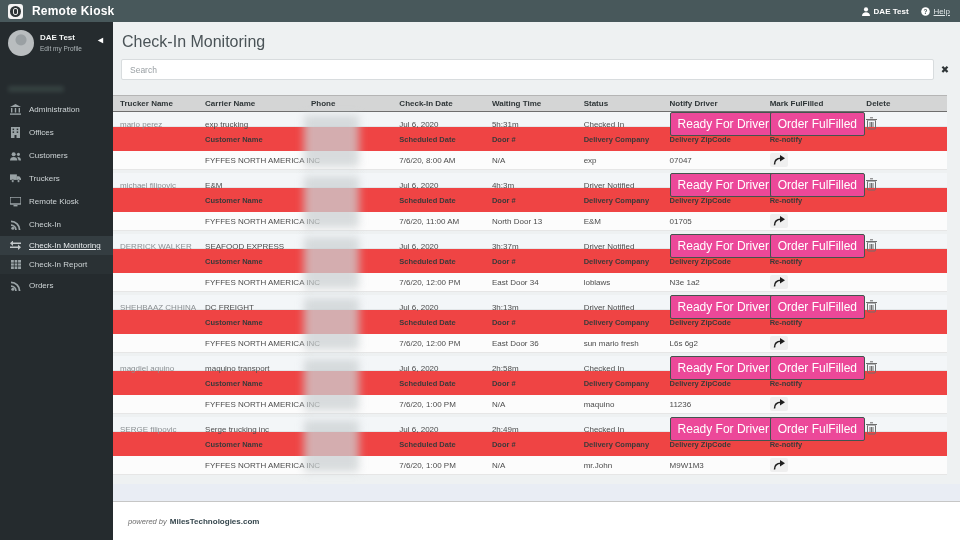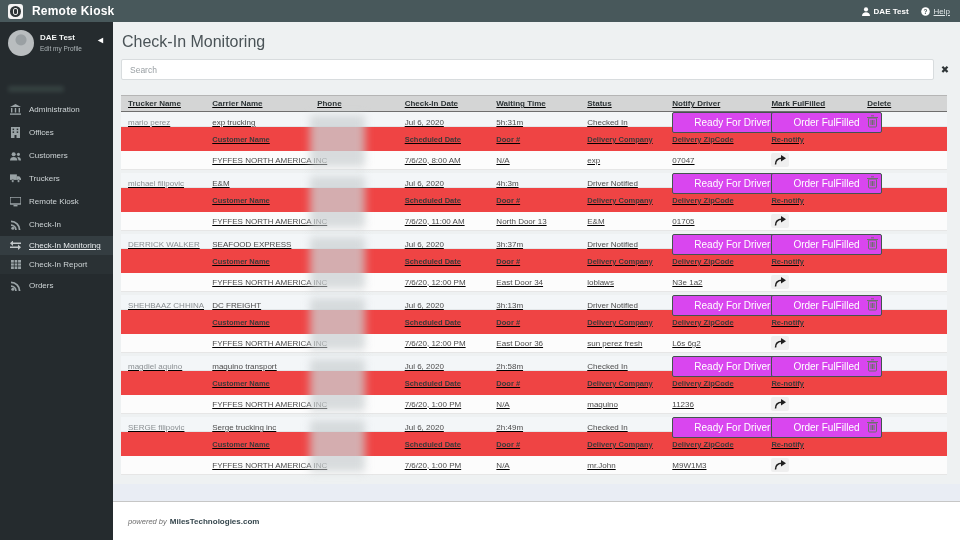--- a/index.html
+++ b/index.html
@@ -38,29 +38,29 @@
 
   
   .main { position:absolute; left:113px; top:22px; width:847px; height:518px; background:#eef1f2; display:flex; flex-direction:column; }
   .page-title { font-size:16px; color:#4a5357; font-weight:500; margin:11px 13px 0 9px; }
   .search-row { display:flex; align-items:flex-start; margin:8px 4px 0 8px; }
   .search-input { flex:1; height:21px; border:1px solid #d8dcde; border-radius:2px; padding:0 8px; font-size:8.5px; color:#444; background:#fff; outline:none; font-family:"Liberation Sans", sans-serif; }
   .search-input::placeholder { color:#9aa0a4; }
   .clear-btn { width:22px; height:21px; border:none; background:transparent; color:#2e3537; font-size:10px; cursor:pointer; }
 
   
-  .table { margin:15px 13px 0 8px;text-decoration:underline; }
+  .table { margin:15px 13px 0 0; }
   .grid { display:grid; grid-template-columns:10.2% 12.7% 10.6% 11.1% 11% 10.3% 12% 11.6% 10.5%; align-items:center; }
   .thead { background:#d4d5d5; border-top:1px solid #b5b5b5; border-bottom:1px solid #6e6e6e; height:17px; }
   .thead .hc { font-size:8px; font-weight:bold; color:#2e3537; padding-left:7px; white-space:nowrap; }
   .entry { position:relative; margin-bottom:3px; }
   .row-main { background:#f3f6f8; height:15px; border-bottom:1px solid #e3e7e9; }
   .row-main .c { font-size:8px; color:#4c4c4c; padding-left:7px; white-space:nowrap; overflow:visible; }
   .row-main .c.trucker { color:#8a8f92; }
-  .btn { background:#d946ef; border:1px solid #43544e; border-radius:2px; color:#fff; font-size:10px; padding:4px 21px; cursor:pointer; white-space:nowrap; font-family:"Liberation Sans", sans-serif; }
+  .btn { background:#ec4899; border:1px solid #43544e; border-radius:2px; color:#fff; font-size:12px; padding:4px 7px; cursor:pointer; white-space:nowrap; font-family:"Liberation Sans", sans-serif; }
   .del-cell { padding-left:12px; cursor:pointer; }
   .row-subhead { background:#ef4444; height:24px; }
   .row-subhead .sc { font-size:7.5px; font-weight:bold; color:#3a3a3a; padding-left:7px; white-space:nowrap; }
   .row-subval { background:#fcfcfc; height:19px; border-bottom:1px solid #e6e6e6; }
   .row-subval .c { font-size:8px; color:#4c4c4c; padding-left:7px; white-space:nowrap; }
   .renotify-btn { width:18px; height:14px; background:#efefef; border:none; border-radius:2px; display:flex; align-items:center; justify-content:center; cursor:pointer; margin-left:7px; }
   .blur-strip { position:absolute; left:22.9%; top:3px; bottom:3px; width:6.6%; background:#ccd1d3; filter:blur(4px); opacity:.75; z-index:2; pointer-events:none; }
 
   .spacer { flex:1; background:#e9edf4; margin:6px 0 0 0; border-bottom:1px solid #c6c6c6; }
   .footer { height:38px; background:#ffffff; display:flex; align-items:center; padding-left:15px; gap:3px; }
@@ -443,21 +443,21 @@
       <div class="sc">Delivery ZipCode</div>
       <div class="sc">Re-notify</div>
       <div></div>
     </div>
     <div class="grid row-subval">
       <div></div>
       <div class="c">FYFFES NORTH AMERICA INC</div>
       <div></div>
       <div class="c">7/6/20, 12:00 PM</div>
       <div class="c">East Door 36</div>
-      <div class="c">sun perez fresh</div>
+      <div class="c">sun mario fresh</div>
       <div class="c">L6s 6g2</div>
       <div>
               <button class="renotify-btn">
         <svg width="12" height="10" viewBox="0 0 12 10">
                   <path d="M1.5 9.5C1.5 5 4.5 3.2 8 3.2" fill="none" stroke="#1e1e1e" stroke-width="1.5"></path>
                   <path d="M7 0l5 3.2-5 3.2z" fill="#1e1e1e"></path>
                 </svg>
       </button>
             </div>
       <div></div>

